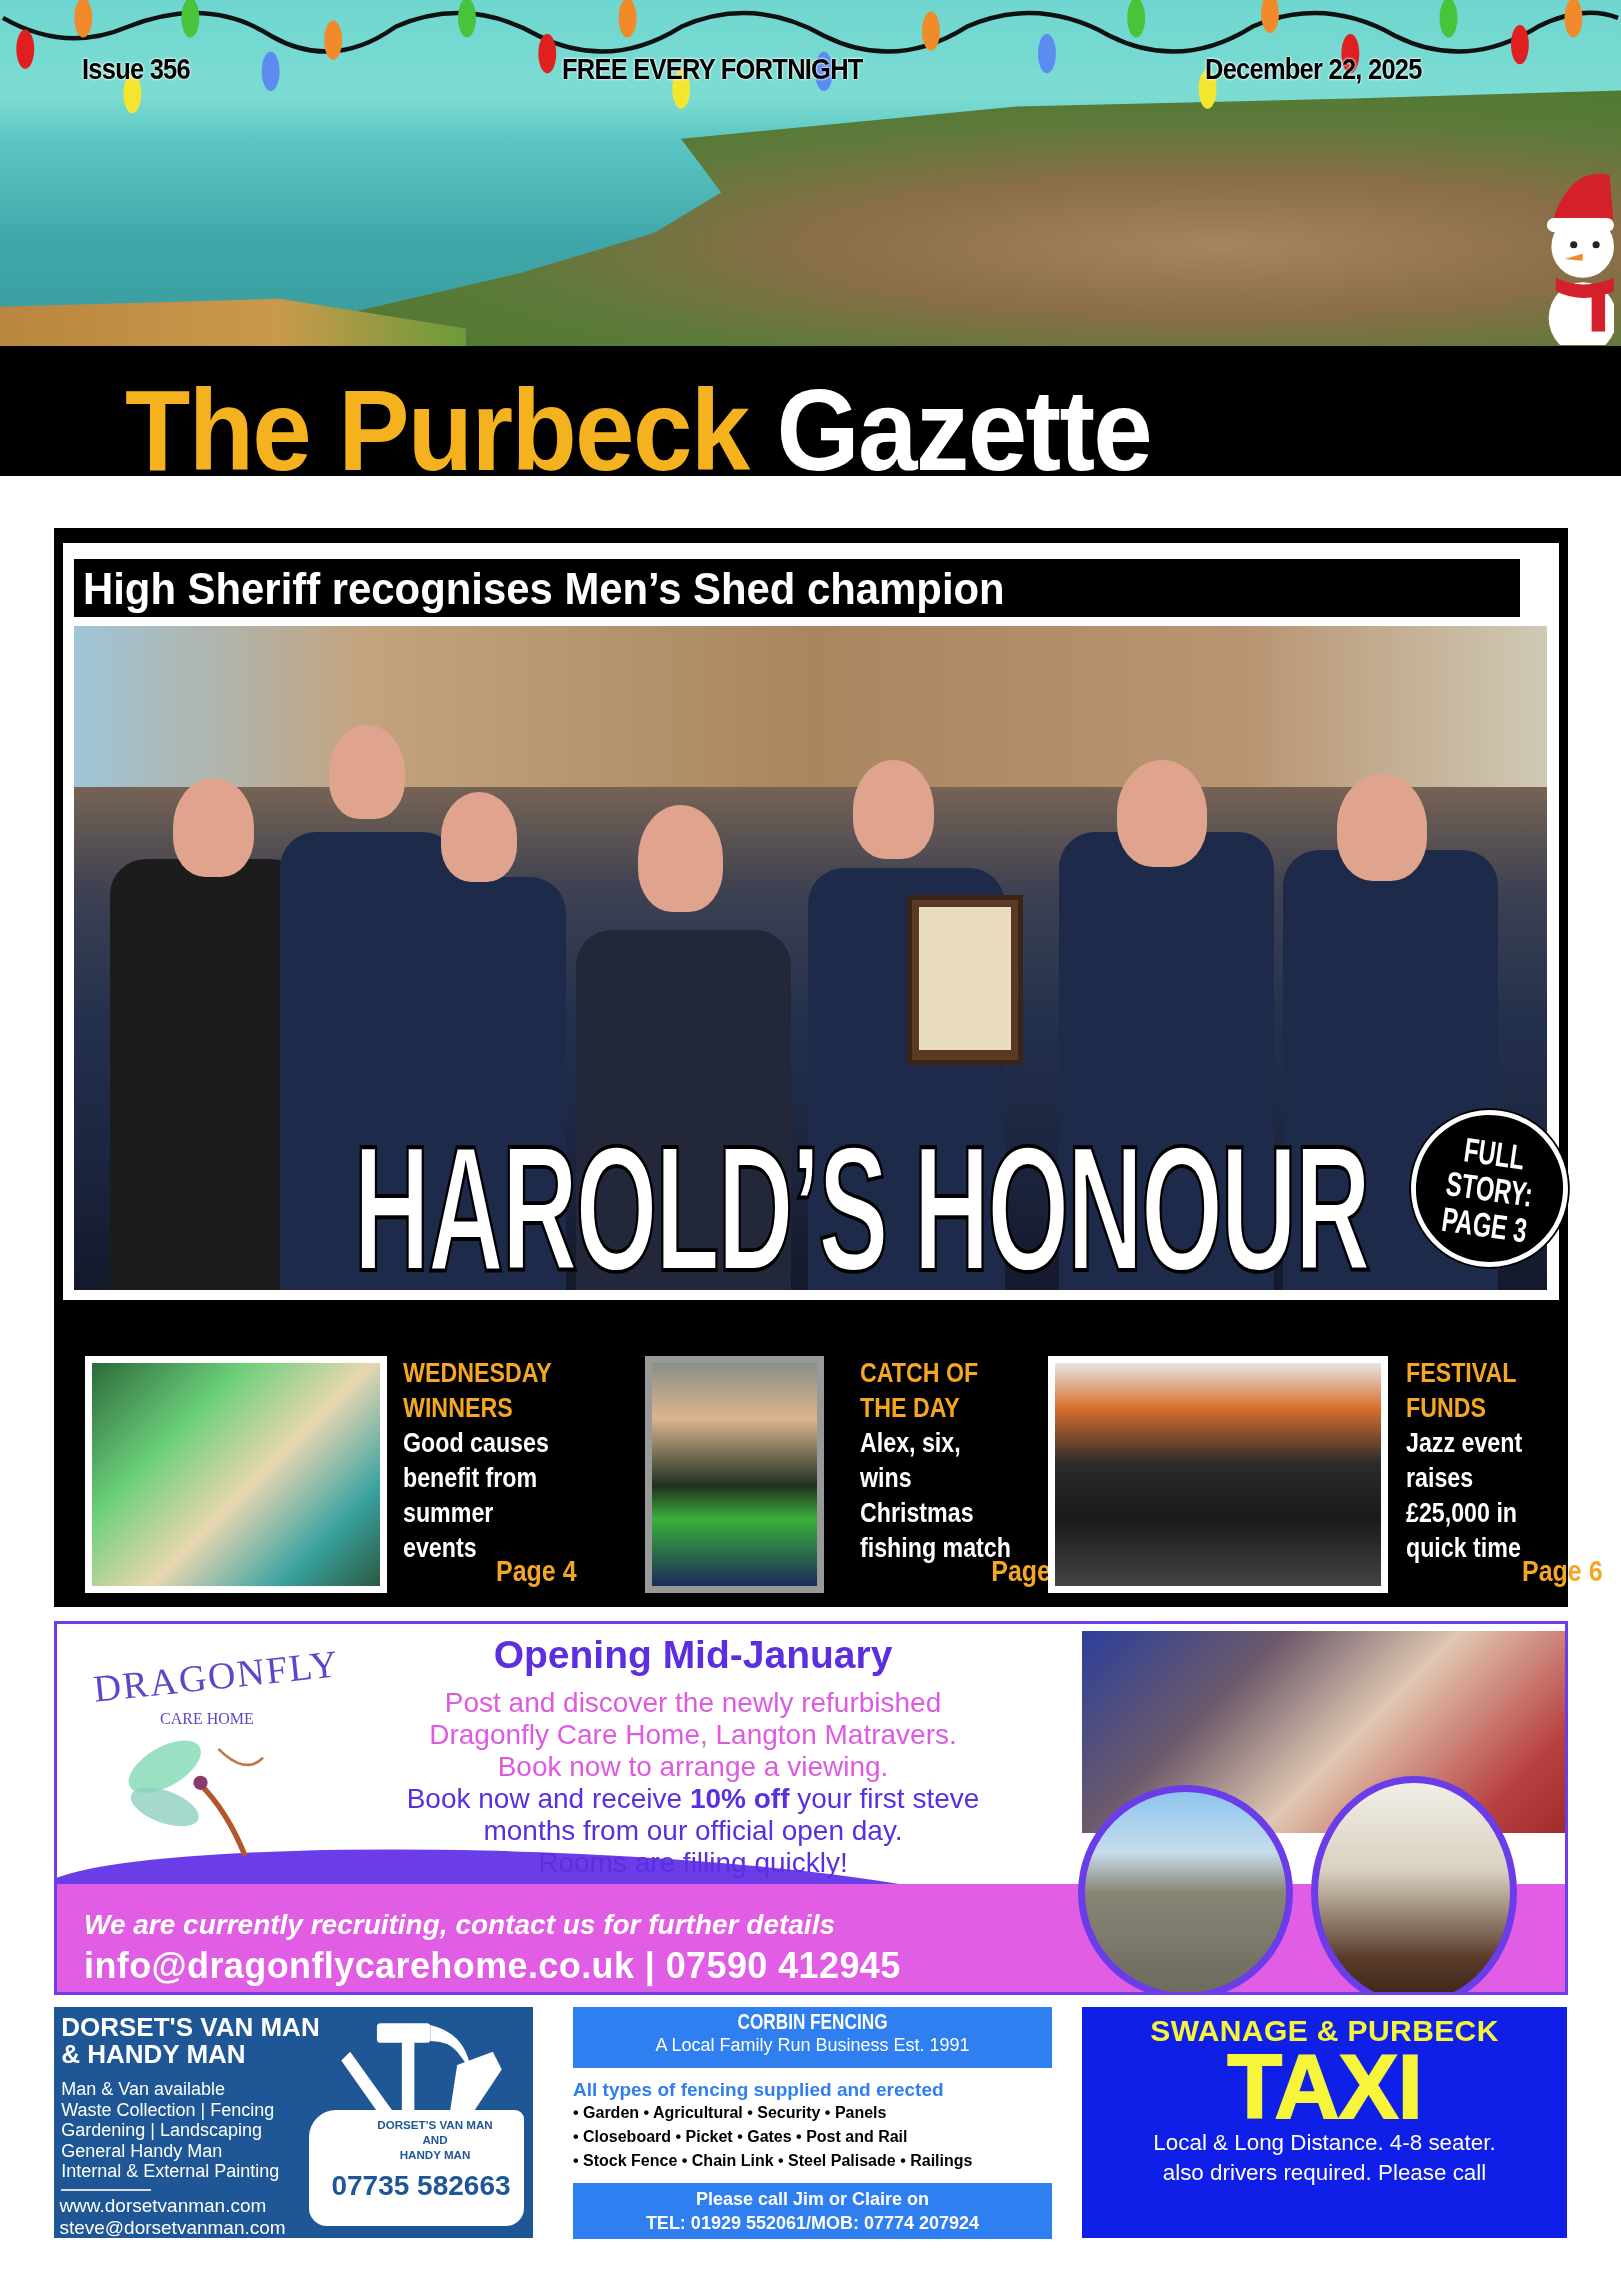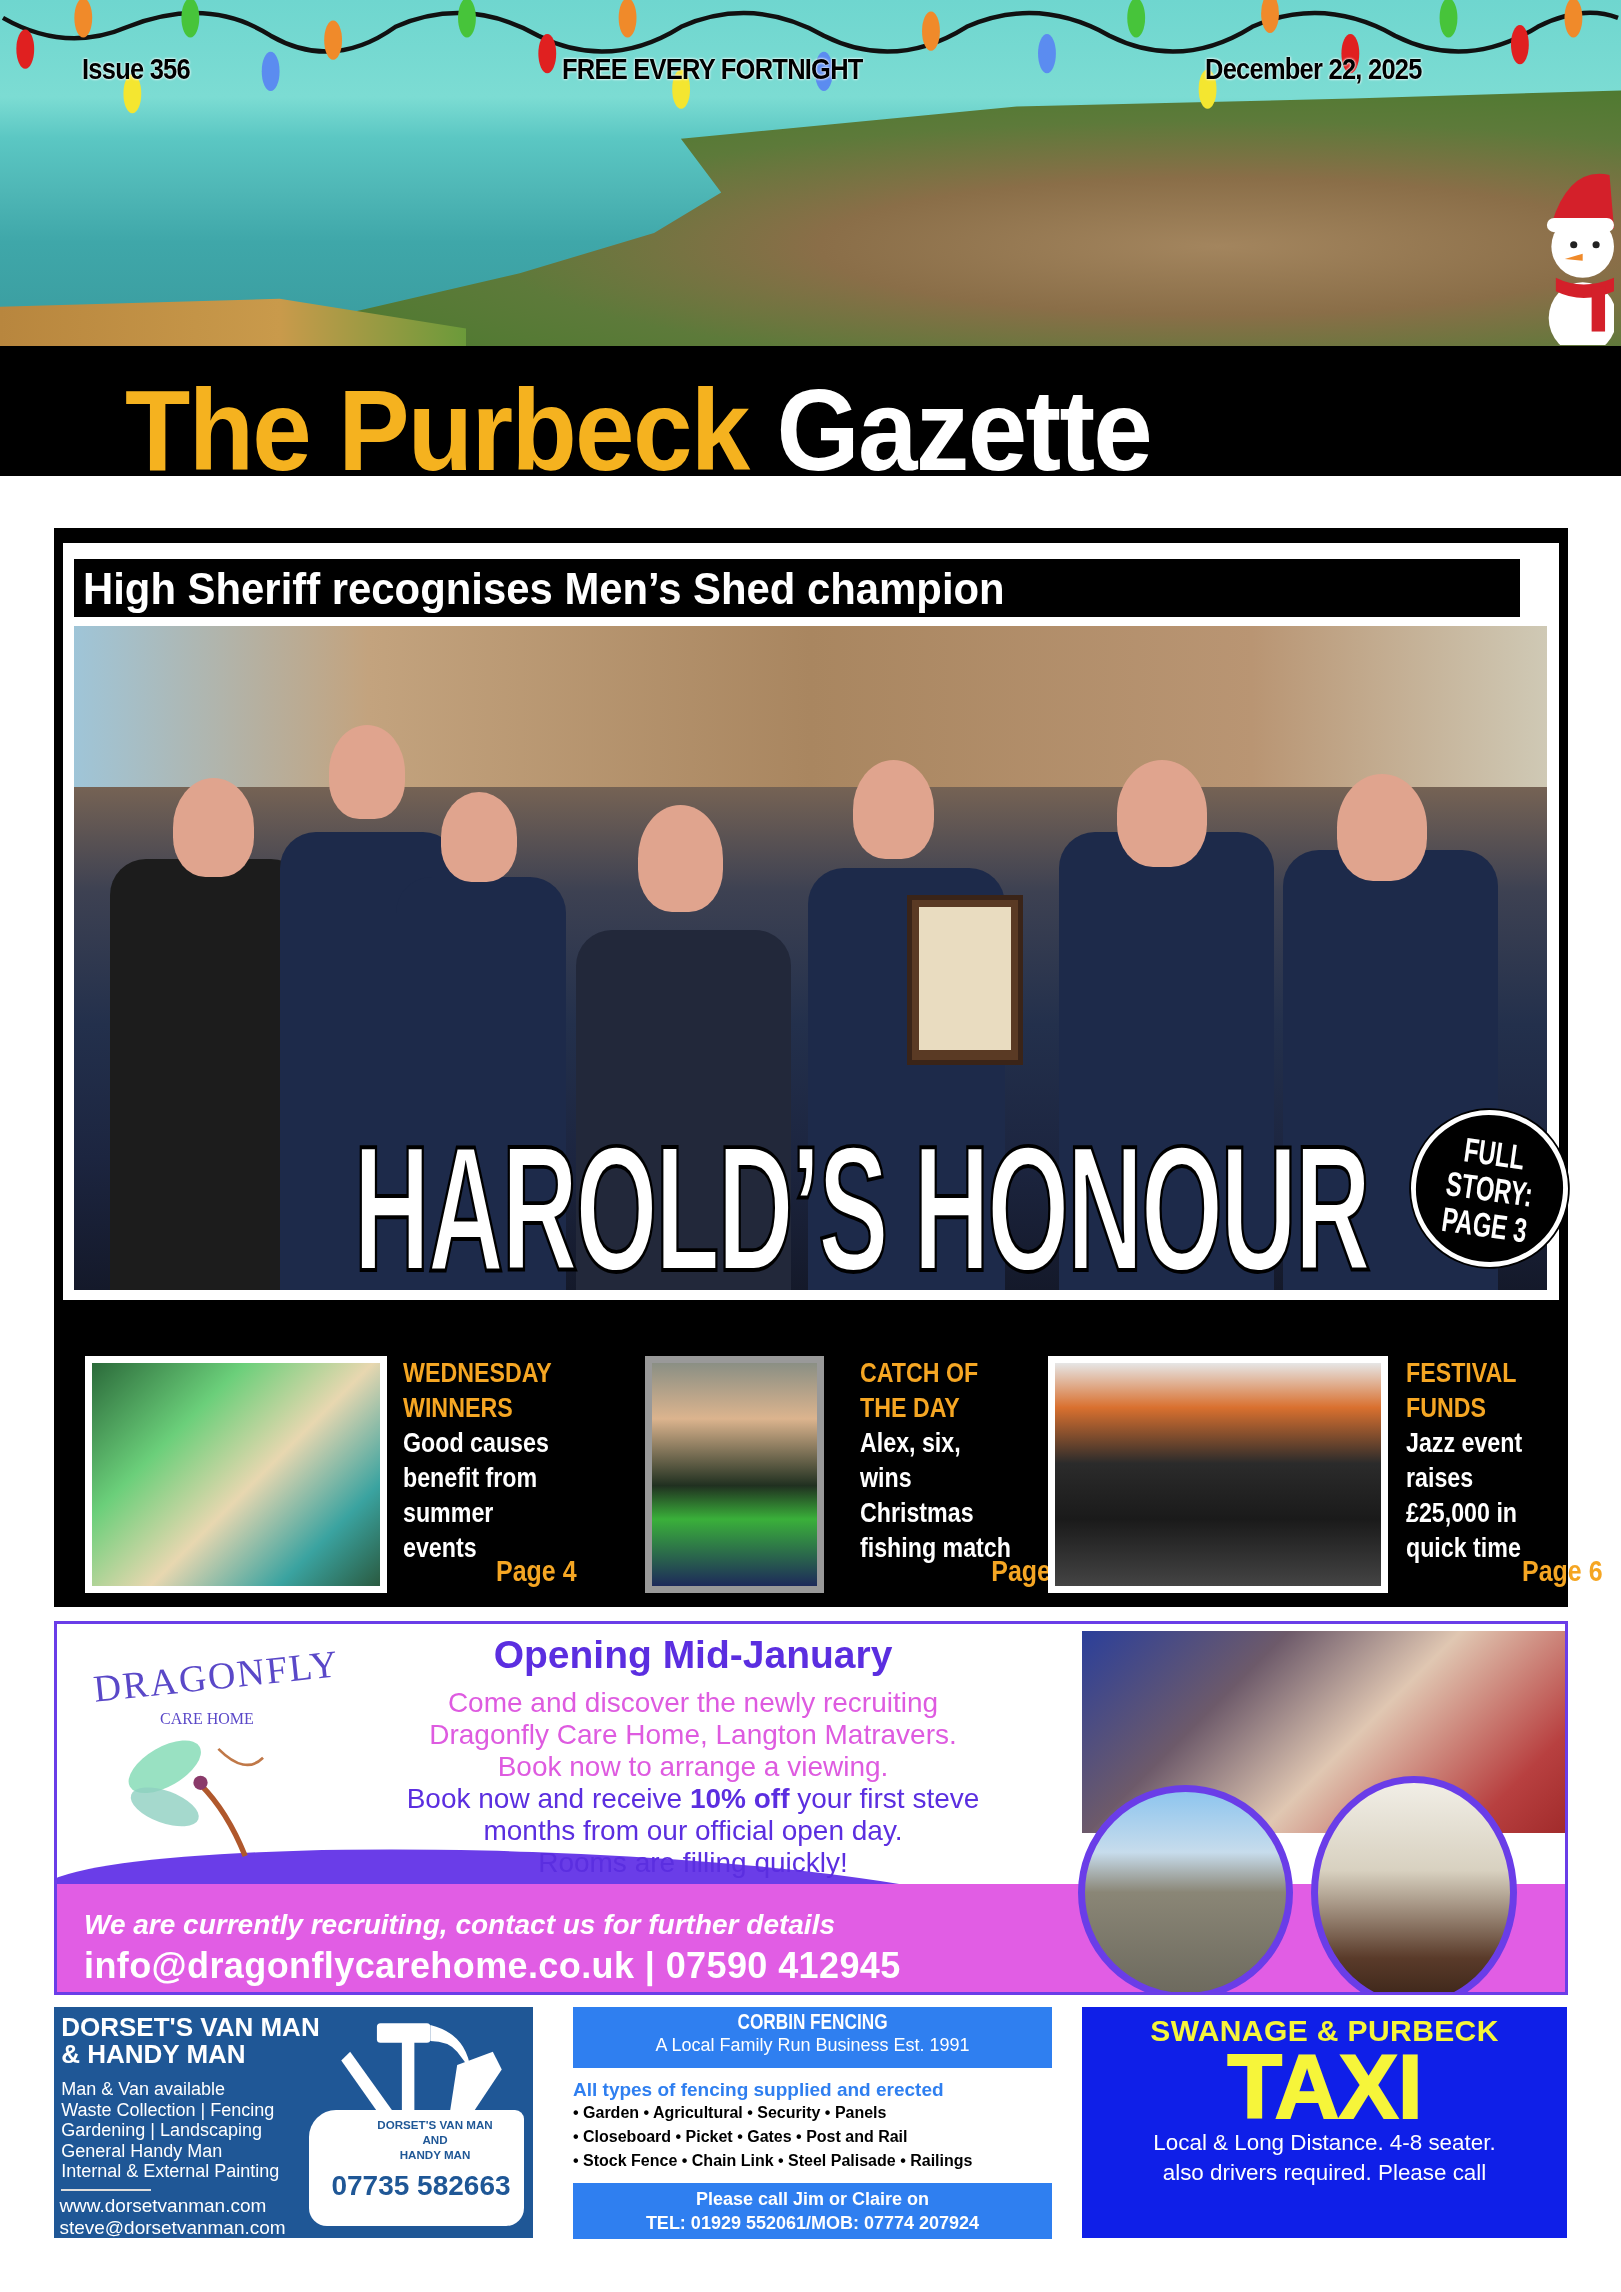--- a/index.html
+++ b/index.html
@@ -219,21 +219,21 @@
     <svg viewBox="0 0 200 150" style="position:absolute;left:36px;top:85px;width:179px;height:134px">
       <ellipse cx="60" cy="40" rx="45" ry="22" fill="#7fd9b3" opacity=".8" transform="rotate(-30 60 40)"></ellipse>
       <ellipse cx="60" cy="85" rx="40" ry="18" fill="#8fd0c0" opacity=".8" transform="rotate(20 60 85)"></ellipse>
       <path d="M100,60 Q130,90 150,140" stroke="#b0582c" stroke-width="6" fill="none"></path>
       <path d="M120,20 Q150,50 170,30" stroke="#c07848" stroke-width="3" fill="none"></path>
       <circle cx="100" cy="58" r="8" fill="#8a3a6a"></circle>
     </svg>
   </div>
   <div class="copy">
     <div class="h">Opening Mid-January</div>
-    <div class="p1">Come and discover the newly recruiting</div>
+    <div class="p1">Post and discover the newly refurbished</div>
     <div class="p1">Dragonfly Care Home, Langton Matravers.</div>
     <div class="p1">Book now to arrange a viewing.</div>
     <div class="p2"><span>Book now and receive </span><b>10% off</b><span> your first steve</span></div>
     <div class="p2">months from our official open day.</div>
     <div class="p2">Rooms are filling quickly!</div>
   </div>
   <div class="photo1"></div>
   <div class="circle1"></div>
   <div class="circle2"></div>
   <div class="recruit">We are currently recruiting, contact us for further details</div>

